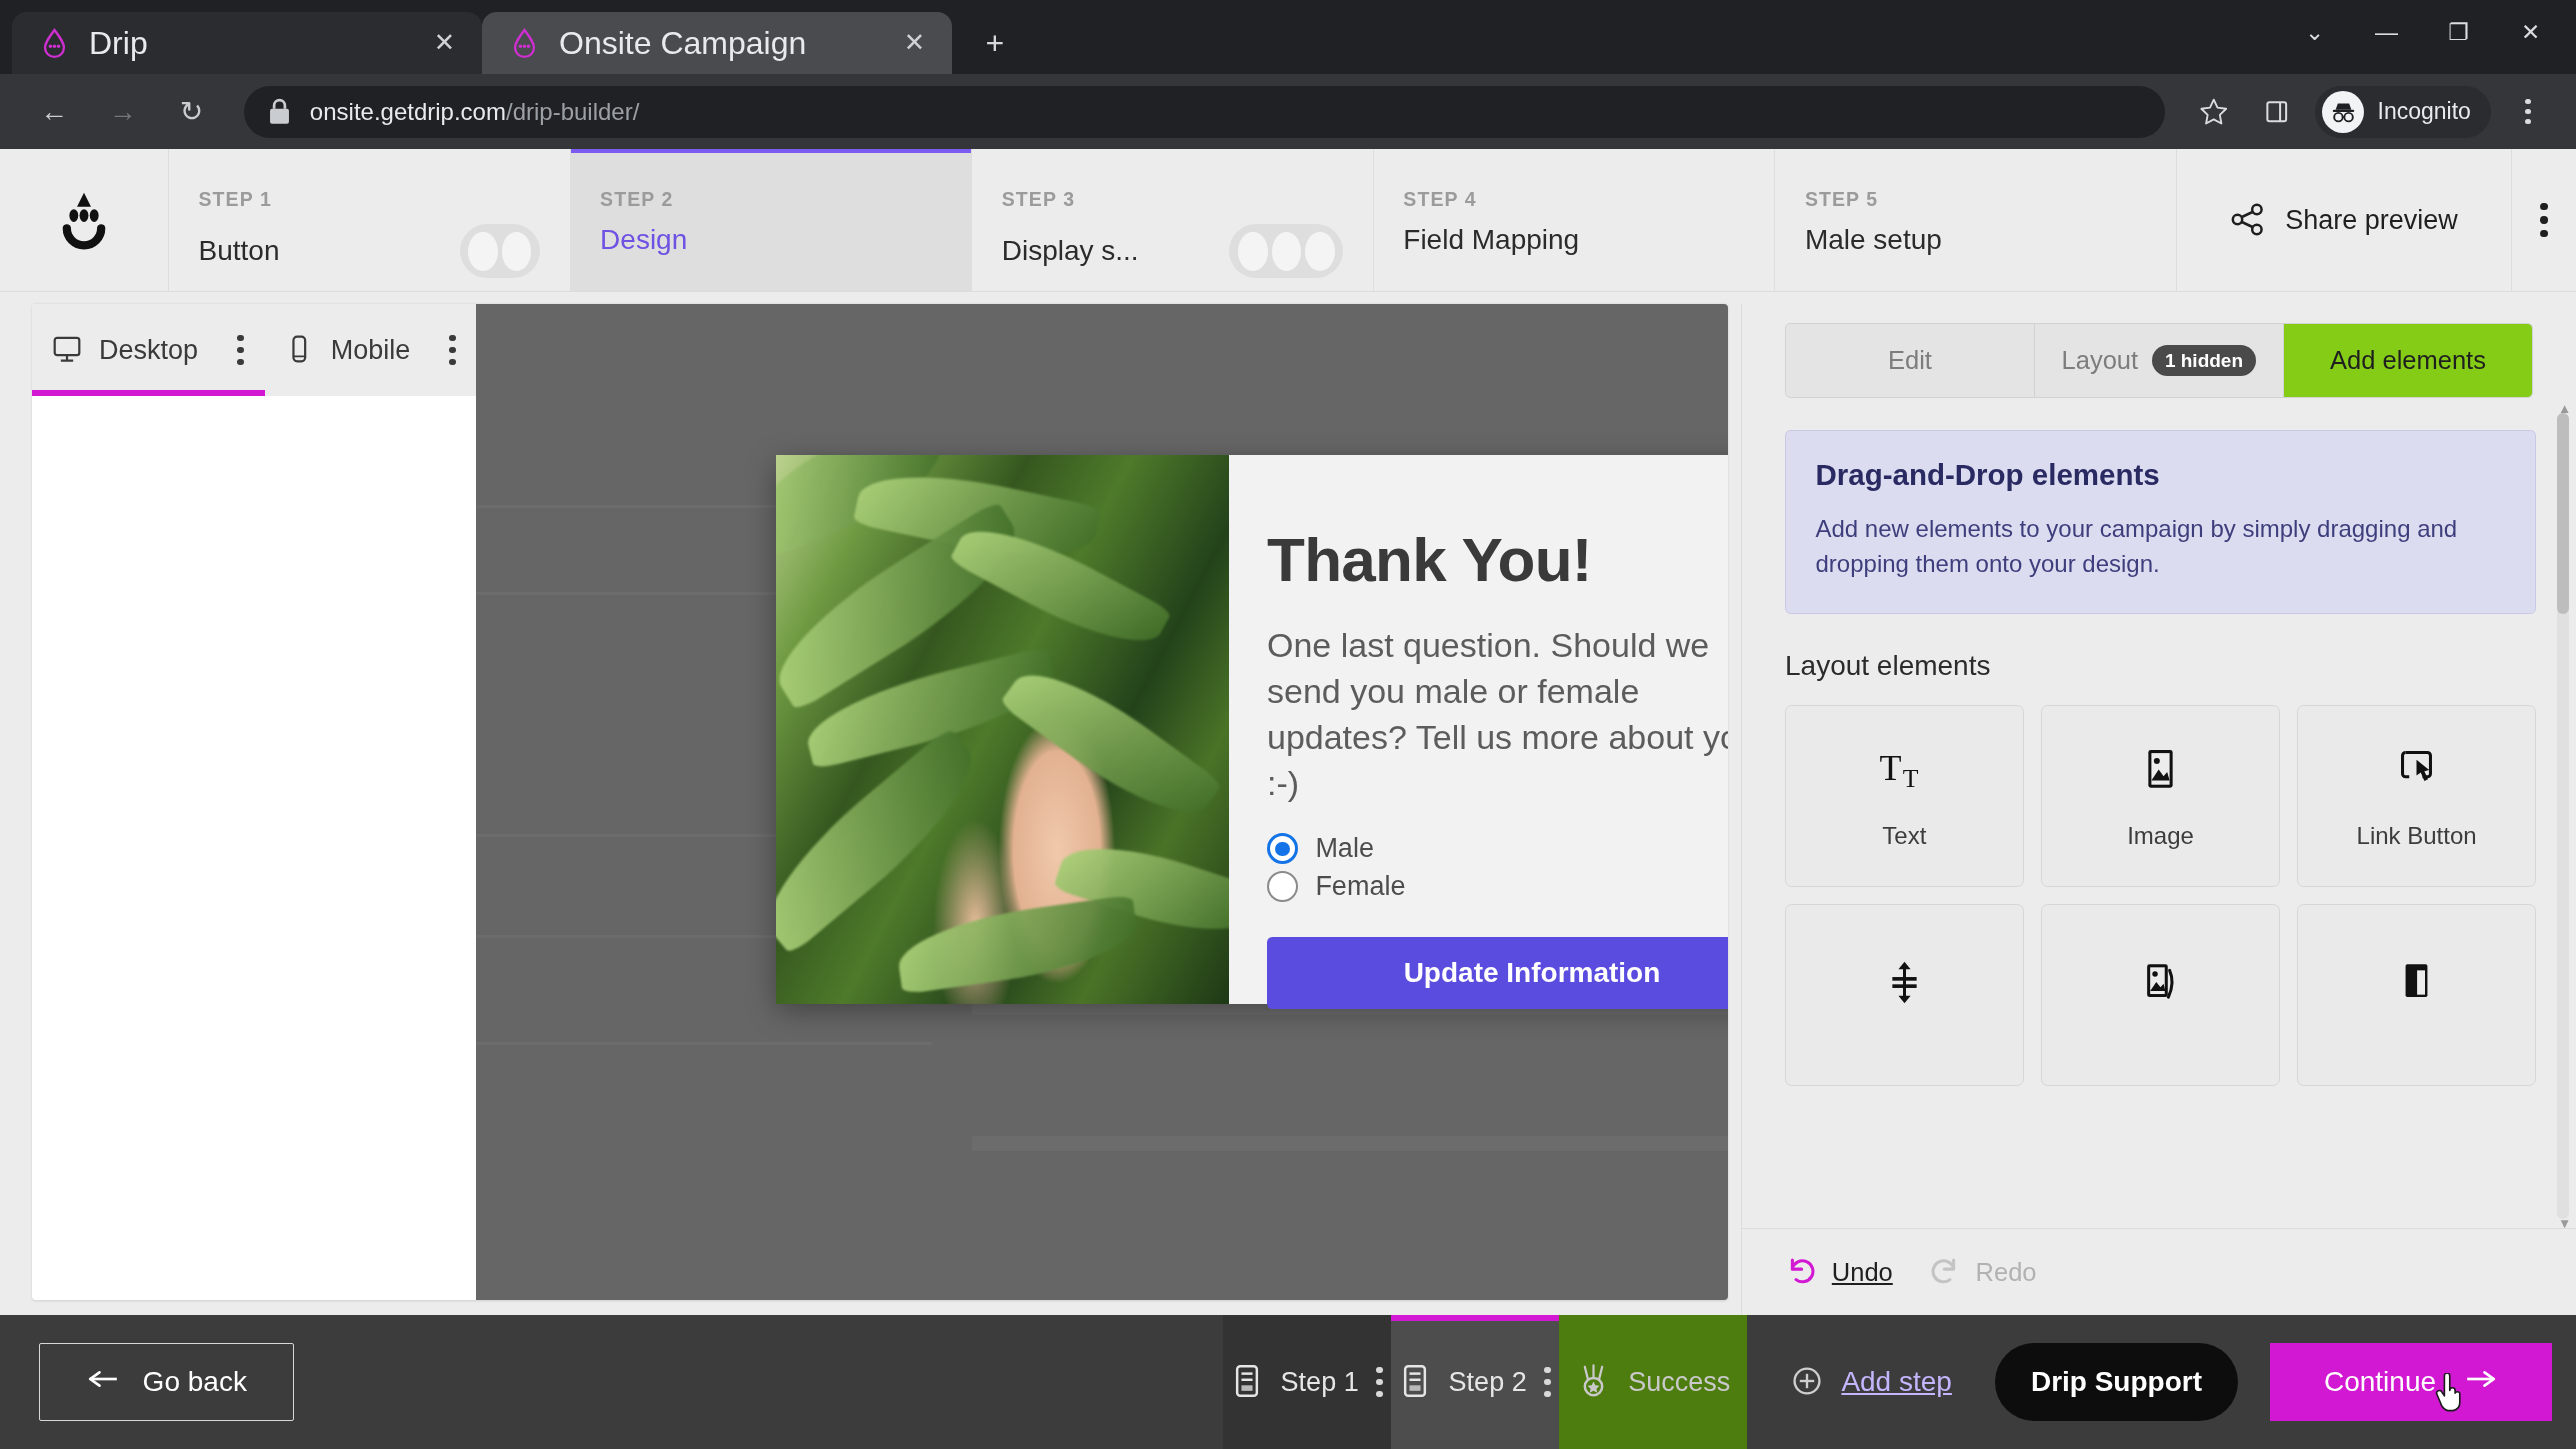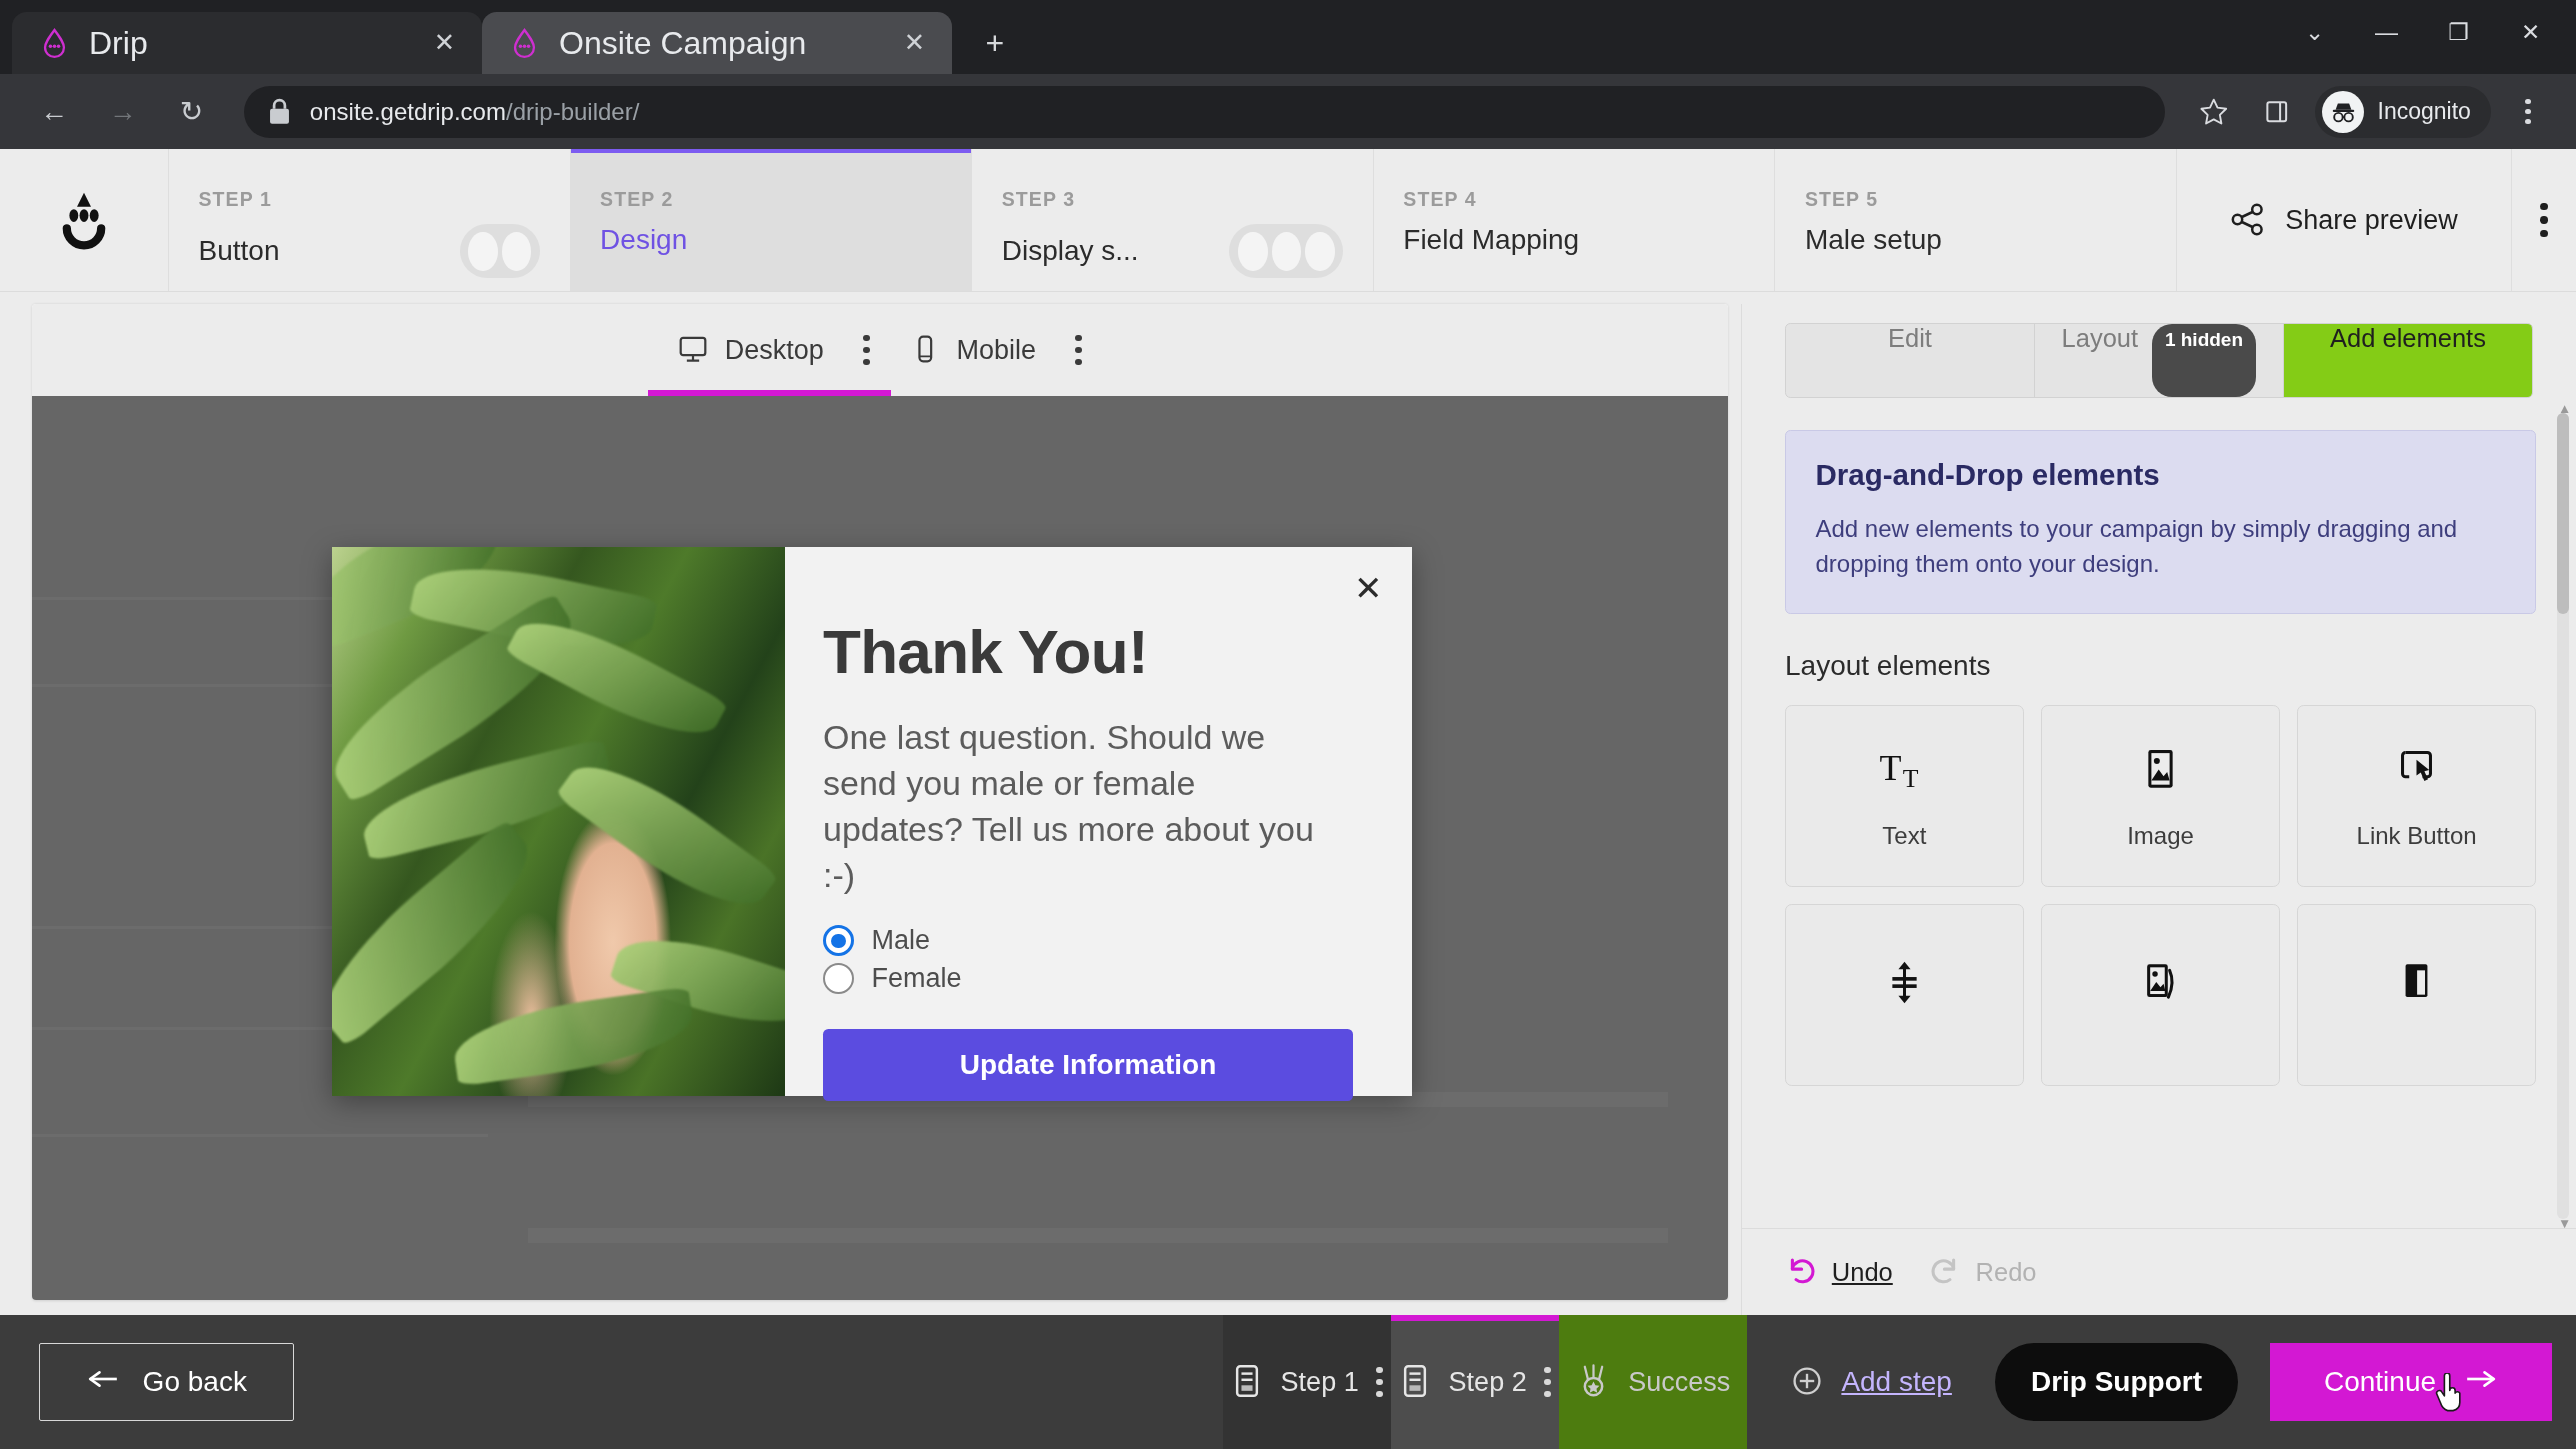--- a/index.html
+++ b/index.html
@@ -118,21 +118,21 @@
   .share-label { font-size: 27px; color: #1f1f1f; }
   .more-cell { width: 64px; flex: 0 0 64px; display: flex; align-items: center; justify-content: center; }
   .kebab-dark { display: flex; flex-direction: column; gap: 6px; align-items: center; }
   .kebab-dark i { width: 7.4px; height: 7.4px; border-radius: 50%; background: #1f1f1f; display: block; }
 
   
   .body-area { flex: 1; display: flex; min-height: 0; background: #ececec; padding: 12px 0 0 0; }
 
   .canvas-wrap {
     flex: 1; margin: 0 13.4px 14.8px 32px; background: #ffffff;
-    border-radius: 4px; display: flex; flex-direction: column; overflow: hidden;
+    border-radius: 4px; display: flex; flex-direction: row; overflow: hidden;
     box-shadow: 0 0.7px 2.7px rgba(0,0,0,.12);
   }
   .device-bar {
     height: 92px; background: #ececec; display: flex; align-items: center;
     justify-content: center; gap: 0; position: relative; flex: 0 0 92px;
   }
   .device-tab {
     display: flex; align-items: center; gap: 16px; padding: 0 19px; height: 92px;
     position: relative;
   }
@@ -189,21 +189,21 @@
   .right-panel {
     width: 835px; flex: 0 0 835px; background: #ececec;
     display: flex; flex-direction: column; border-left: 0.7px solid #dcdcdc; min-height: 0;
   }
   .seg-wrap { padding: 19px 43px 0 43px; }
   .seg {
     display: flex; height: 75px; border: 0.7px solid #d2d2d2; border-radius: 5.4px; overflow: hidden;
     background: #e4e4e4;
   }
   .seg-btn {
-    flex: 1; display: flex; justify-content: center; gap: 13.4px;
+    flex: 1; display: flex; align-items: center; justify-content: center; gap: 13.4px;
     font-size: 25.5px; color: #7d7d7d; border-right: 0.7px solid #d2d2d2;
   }
   .seg-btn:last-child { border-right: none; }
   .seg-btn.active { background: #84cc16; color: #1f1f1f; }
   .seg-badge {
     background: #4a4a4a; color: #ffffff; font-size: 19px; font-weight: 700;
     border-radius: 20px; padding: 6px 13.4px; line-height: 1;
   }
 
   .panel-scroll { flex: 1; position: relative; overflow: hidden; padding: 32px 40px 0 43px; min-height: 0; }

